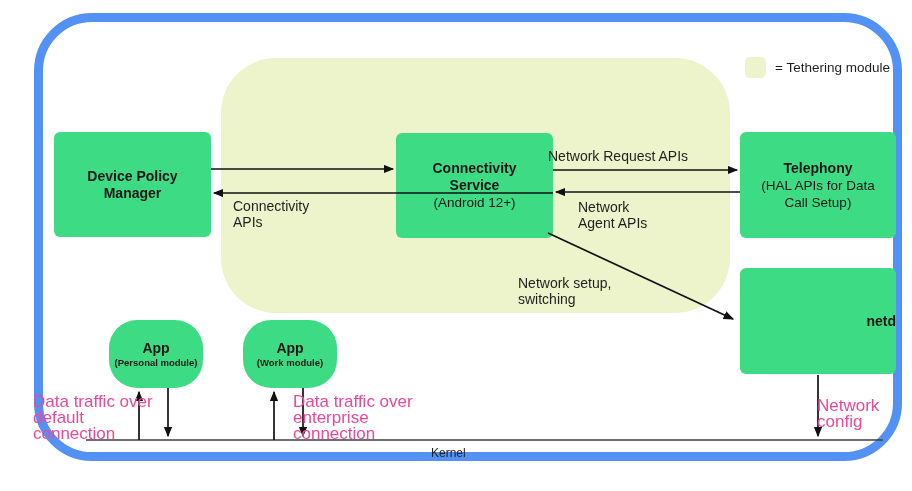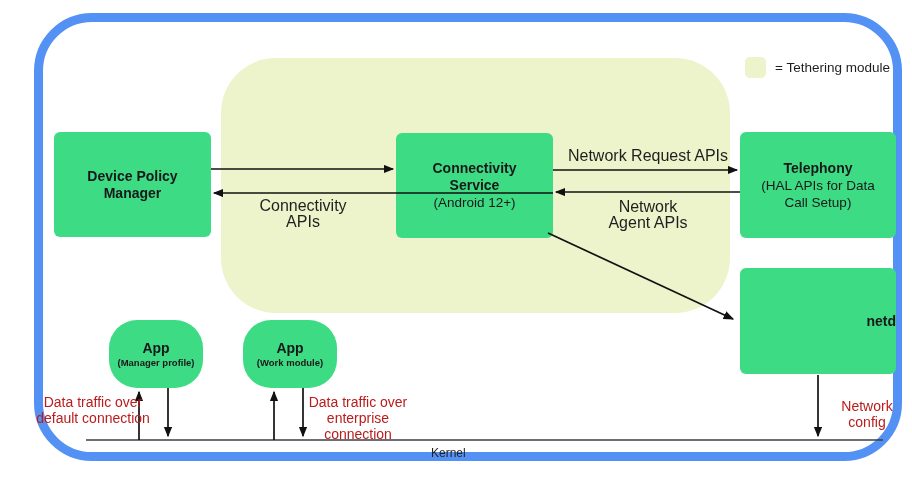--- a/index.html
+++ b/index.html
@@ -51,29 +51,29 @@
     white-space:pre-line;
   }
   .node-subtitle{
     font-size:13.5px;line-height:17px;
     white-space:pre-line;
   }
   .node-app{border-radius:28px;}
   .node-app .node-subtitle{font-weight:bold;font-size:9.5px;line-height:12px;}
   .edge-label{
     position:absolute;
-    font-size:16px;line-height:16px;
-    text-align:center;white-space:pre-line;
+    font-size:14px;line-height:16px;
+    text-align:left;white-space:pre-line;
     color:#1f1f1f;
   }
   .blue-label{
     position:absolute;
-    font-size:14px;line-height:16px;
-    text-align:center;white-space:pre-line;
-    color:#b91c1c;
+    font-size:17px;line-height:16px;
+    white-space:pre-line;
+    color:#ec4899;
   }
   .kernel-label{
     position:absolute;
     left:410px;top:446px;width:80px;
     text-align:left;font-size:12px;color:#1f1f1f;
   }
   svg.arrows{position:absolute;left:0;top:0;pointer-events:none;}
 </style>
 </head>
 <body>
@@ -105,21 +105,21 @@
     <div class="node-subtitle">(HAL APIs for Data
 Call Setup)</div>
   </div>
 
   <div class="node" style="left:719px;top:268px;width:156px;height:106px;align-items:flex-end;">
     <div class="node-title">netd</div>
   </div>
 
   <div class="node node-app" style="left:88px;top:320px;width:94px;height:68px;">
     <div class="node-title">App</div>
-    <div class="node-subtitle">(Manager profile)</div>
+    <div class="node-subtitle">(Personal module)</div>
   </div>
 
   <div class="node node-app" style="left:222px;top:320px;width:94px;height:68px;">
     <div class="node-title">App</div>
     <div class="node-subtitle">(Work module)</div>
   </div>
 
   <svg class="arrows" width="912" height="491" viewBox="0 0 912 491">
     <defs>
       <marker id="ah" markerWidth="6.5" markerHeight="5.5" refX="5.5" refY="2.5" orient="auto" markerUnits="strokeWidth">
@@ -137,20 +137,22 @@
     <line x1="253" y1="440" x2="253" y2="392" stroke="#111" stroke-width="1.7" marker-end="url(#ah)"></line>
     <line x1="282" y1="388" x2="282" y2="436" stroke="#111" stroke-width="1.7" marker-end="url(#ah)"></line>
     <line x1="797" y1="375" x2="797" y2="436" stroke="#111" stroke-width="1.7" marker-end="url(#ah)"></line>
   </svg>
 
   <div class="edge-label" style="left:212px;top:198px;width:140px;">Connectivity
 APIs</div>
   <div class="edge-label" style="left:527px;top:148px;width:200px;">Network Request APIs</div>
   <div class="edge-label" style="left:557px;top:199px;width:140px;">Network
 Agent APIs</div>
+  <div class="edge-label" style="left:497px;top:275px;width:140px;">Network setup,
+switching</div>
 
   <div class="blue-label" style="left:12px;top:394px;width:120px;">Data traffic over
 default connection</div>
   <div class="blue-label" style="left:272px;top:394px;width:130px;">Data traffic over
 enterprise connection</div>
   <div class="blue-label" style="left:796px;top:398px;width:100px;">Network
 config</div>
 
   <div class="kernel-label">Kernel</div>
 

